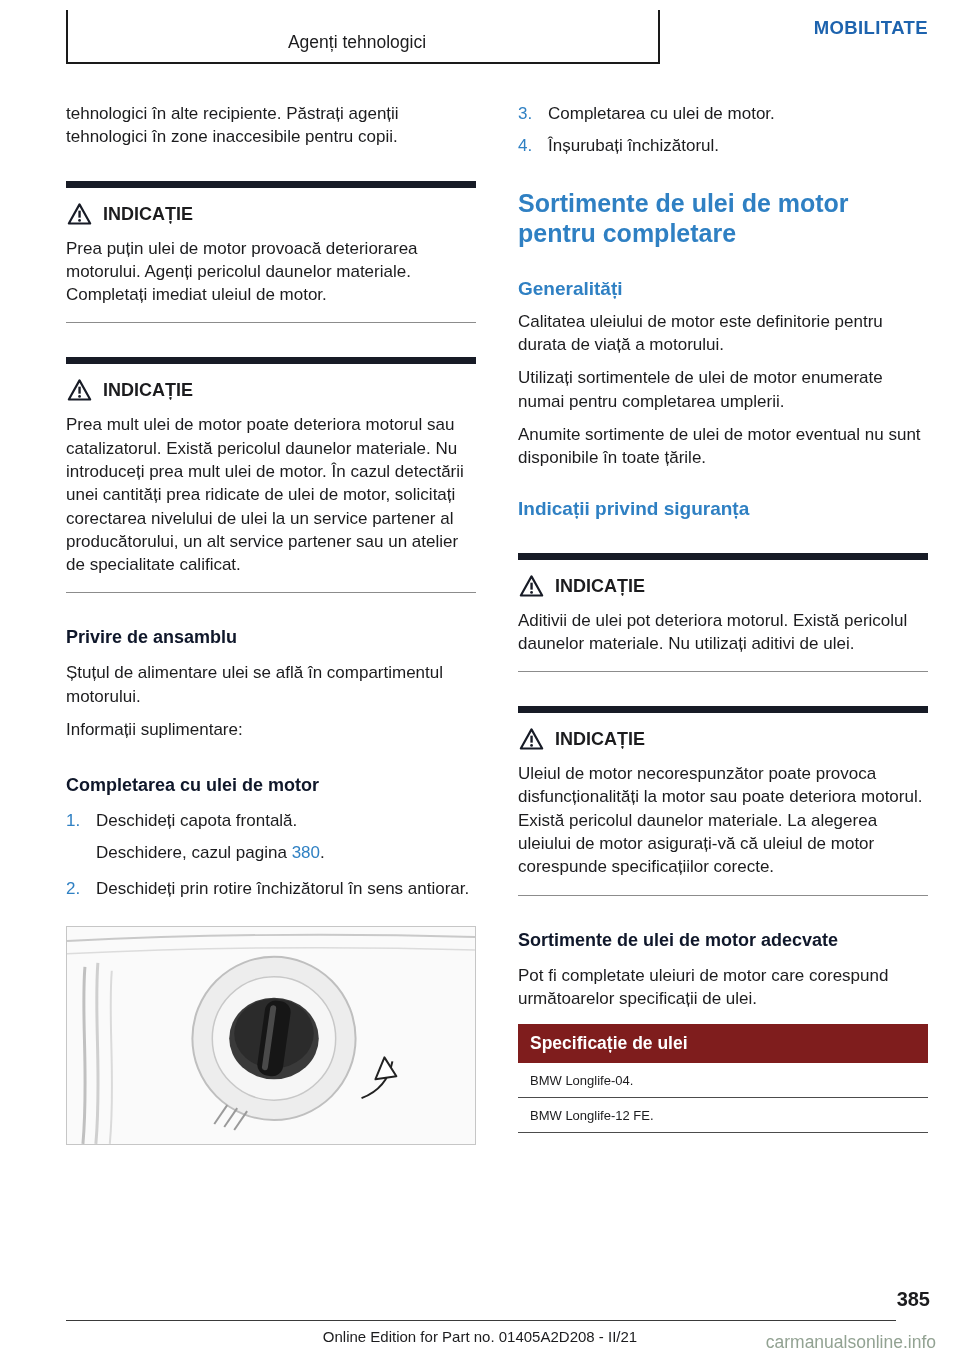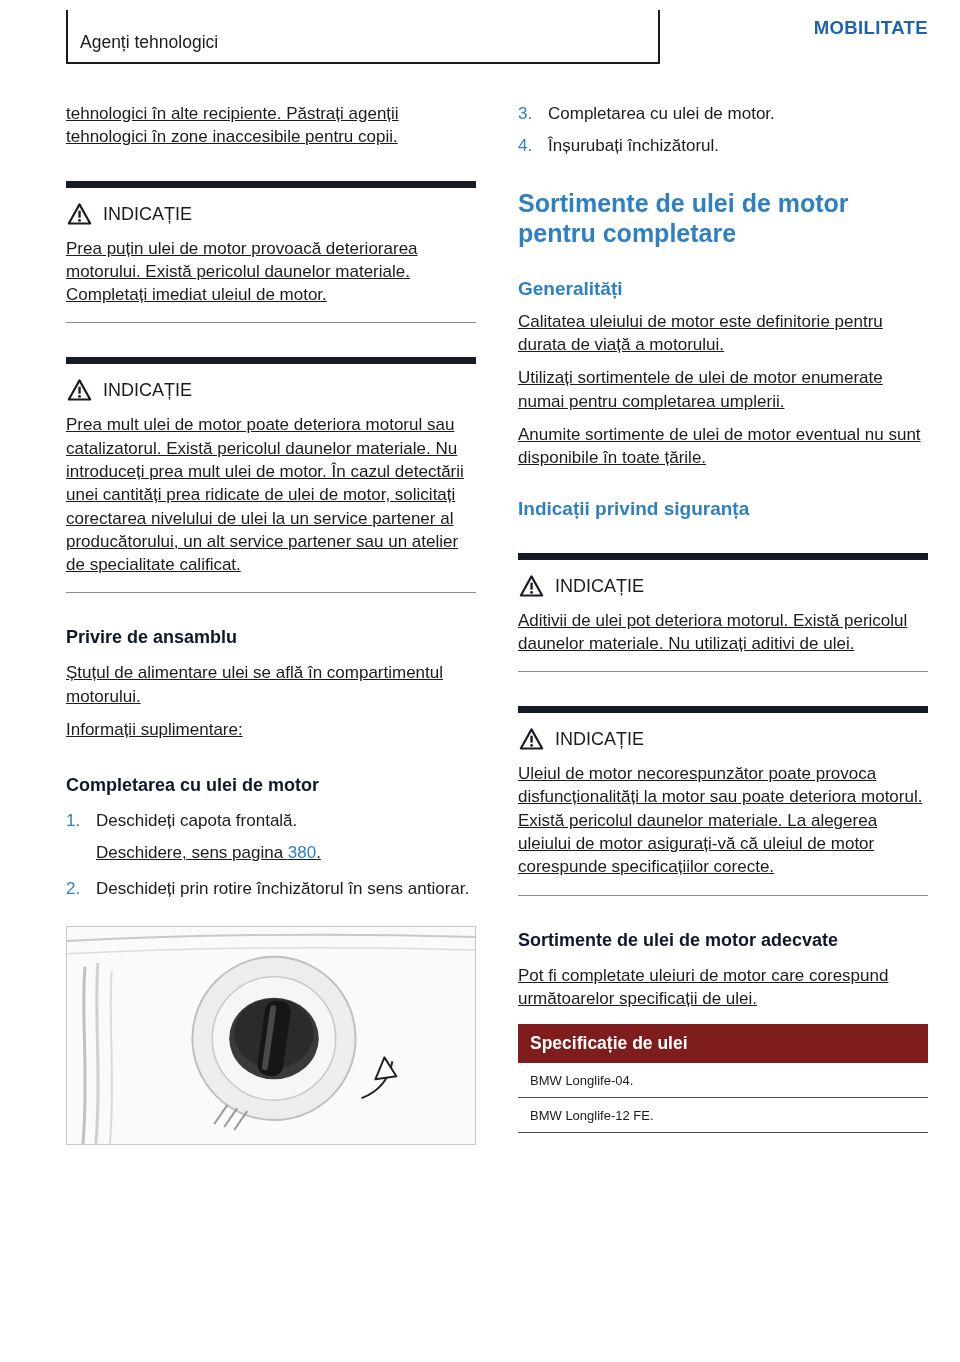--- a/index.html
+++ b/index.html
@@ -5,40 +5,40 @@
   html,body {margin:0; padding:0; background:#e9e9e9;}
   .page {
     width:960px; height:1362px; margin:0 auto; position:relative;
     background:#ffffff; color:#1c1c1e;
     font-family:"Liberation Sans", sans-serif; overflow:hidden;
   }
 
   
   .header {position:absolute; top:0; left:66px; right:30px; height:64px; display:flex;}
   .header-main {
-    flex:1; display:flex; align-items:flex-end; justify-content:flex-start;
+    flex:1; display:flex; align-items:flex-end; justify-content:center;
     border-left:2px solid #1a1a1a; border-bottom:2px solid #1a1a1a;
-    margin-top:10px; padding:0 16px 9px 12px; font-size:17.5px;
+    margin-top:10px; padding:0 16px 9px 4px; font-size:17.5px;
   }
   .header-divider {width:2px; background:#1a1a1a; margin-top:10px;}
   .header-chapter {
     width:268px; display:flex; align-items:center; justify-content:flex-end;
     padding:0 2px 9px 0; color:#1d63ae; font-weight:bold; font-size:18.5px; letter-spacing:.4px;
   }
 
   
   .columns {position:absolute; top:102px; left:66px; display:flex; gap:42px;}
   .col {width:410px;}
-  p {margin:0 0 10px; font-size:17px; line-height:1.37;text-decoration:underline;}
+  p {margin:0 0 10px; font-size:17px; line-height:1.37;}
 
   
   .notice {margin:32px 0 34px; border-bottom:1px solid #8c8c8c; padding-bottom:16px;}
   .notice-bar {height:7px; background:#171b26; margin-bottom:13px;}
   .notice-head {display:flex; align-items:center; gap:10px; margin-bottom:9px;}
-  .notice-label {font-weight:normal; font-size:18px;}
+  .notice-label {font-weight:bold; font-size:18px;}
   .notice-icon svg {display:block;}
   .notice-text {margin:0;}
 
   
   .h-big {color:#2f80c3; font-size:25px; font-weight:bold; margin:30px 0 14px; line-height:1.22;}
   .h-mid {color:#0f172a; font-size:18px; font-weight:bold; margin:34px 0 12px; line-height:1.22;}
   .h-sub {color:#2f80c3; font-size:19px; font-weight:bold; margin:28px 0 10px; line-height:1.22;}
   .pagelink {color:#2f80c3; text-decoration:none; cursor:pointer;}
 
   
@@ -93,21 +93,21 @@
         <div class="notice-head">
           <span class="notice-icon">
             <svg viewBox="0 0 24 24" width="27" height="27">
               <path d="M12 3 L21.5 20 L2.5 20 Z" fill="none" stroke="#171b26" stroke-width="1.9" stroke-linejoin="round"></path>
               <rect x="11" y="8.6" width="2.1" height="6.2" fill="#171b26"></rect>
               <circle cx="12.05" cy="17.3" r="1.25" fill="#171b26"></circle>
             </svg>
           </span>
           <span class="notice-label">INDICAȚIE</span>
         </div>
-        <p class="notice-text">Prea puțin ulei de motor provoacă deteriorarea motorului. Există pericolul daunelor materiale. Completați imediat uleiul de motor.</p>
+        <p class="notice-text">Prea puțin ulei de motor provoacă deteriorarea motorului. Agenți pericolul daunelor materiale. Completați imediat uleiul de motor.</p>
       </div>
 
       <div class="notice">
         <div class="notice-bar"></div>
         <div class="notice-head">
           <span class="notice-icon">
             <svg viewBox="0 0 24 24" width="27" height="27">
               <path d="M12 3 L21.5 20 L2.5 20 Z" fill="none" stroke="#171b26" stroke-width="1.9" stroke-linejoin="round"></path>
               <rect x="11" y="8.6" width="2.1" height="6.2" fill="#171b26"></rect>
               <circle cx="12.05" cy="17.3" r="1.25" fill="#171b26"></circle>
@@ -121,21 +121,21 @@
       <div class="h-mid">Privire de ansamblu</div>
       <p>Ștuțul de alimentare ulei se află în compartimentul motorului.</p>
       <p>Informații suplimentare:</p>
 
       <div class="h-mid">Completarea cu ulei de motor</div>
 
       <div class="step">
         <span class="step-num">1.</span>
         <span class="step-body">Deschideți capota frontală.</span>
       </div>
-      <p class="step-note"><span>Deschidere, sens pagina </span><a class="pagelink">380</a><span>.</span></p>
+      <p class="step-note"><span>Deschidere, cazul pagina </span><a class="pagelink">380</a><span>.</span></p>
 
       <div class="step">
         <span class="step-num">2.</span>
         <span class="step-body">Deschideți prin rotire închizătorul în sens antiorar.</span>
       </div>
 
       <div class="figure">
         <svg viewBox="0 0 410 218">
           <rect width="410" height="218" fill="#fafafa"></rect>
           <path d="M0 14 Q 200 4 410 10" stroke="#c9c9c9" fill="none" stroke-width="2"></path>
@@ -228,14 +228,22 @@
           </tr>
           <tr>
             <td>BMW Longlife-12 FE.</td>
           </tr>
         </tbody>
       </table>
 
     </div>
   </div>
 
+  <div class="footer">
+    <div class="page-num">385</div>
+    <div class="footer-rule"></div>
+    <div class="footer-bottom">
+      <span class="edition">Online Edition for Part no. 01405A2D208 - II/21</span>
+      <span class="watermark">carmanualsonline.info</span>
+    </div>
+  </div>
 
 </div>
 
 </body></html>

